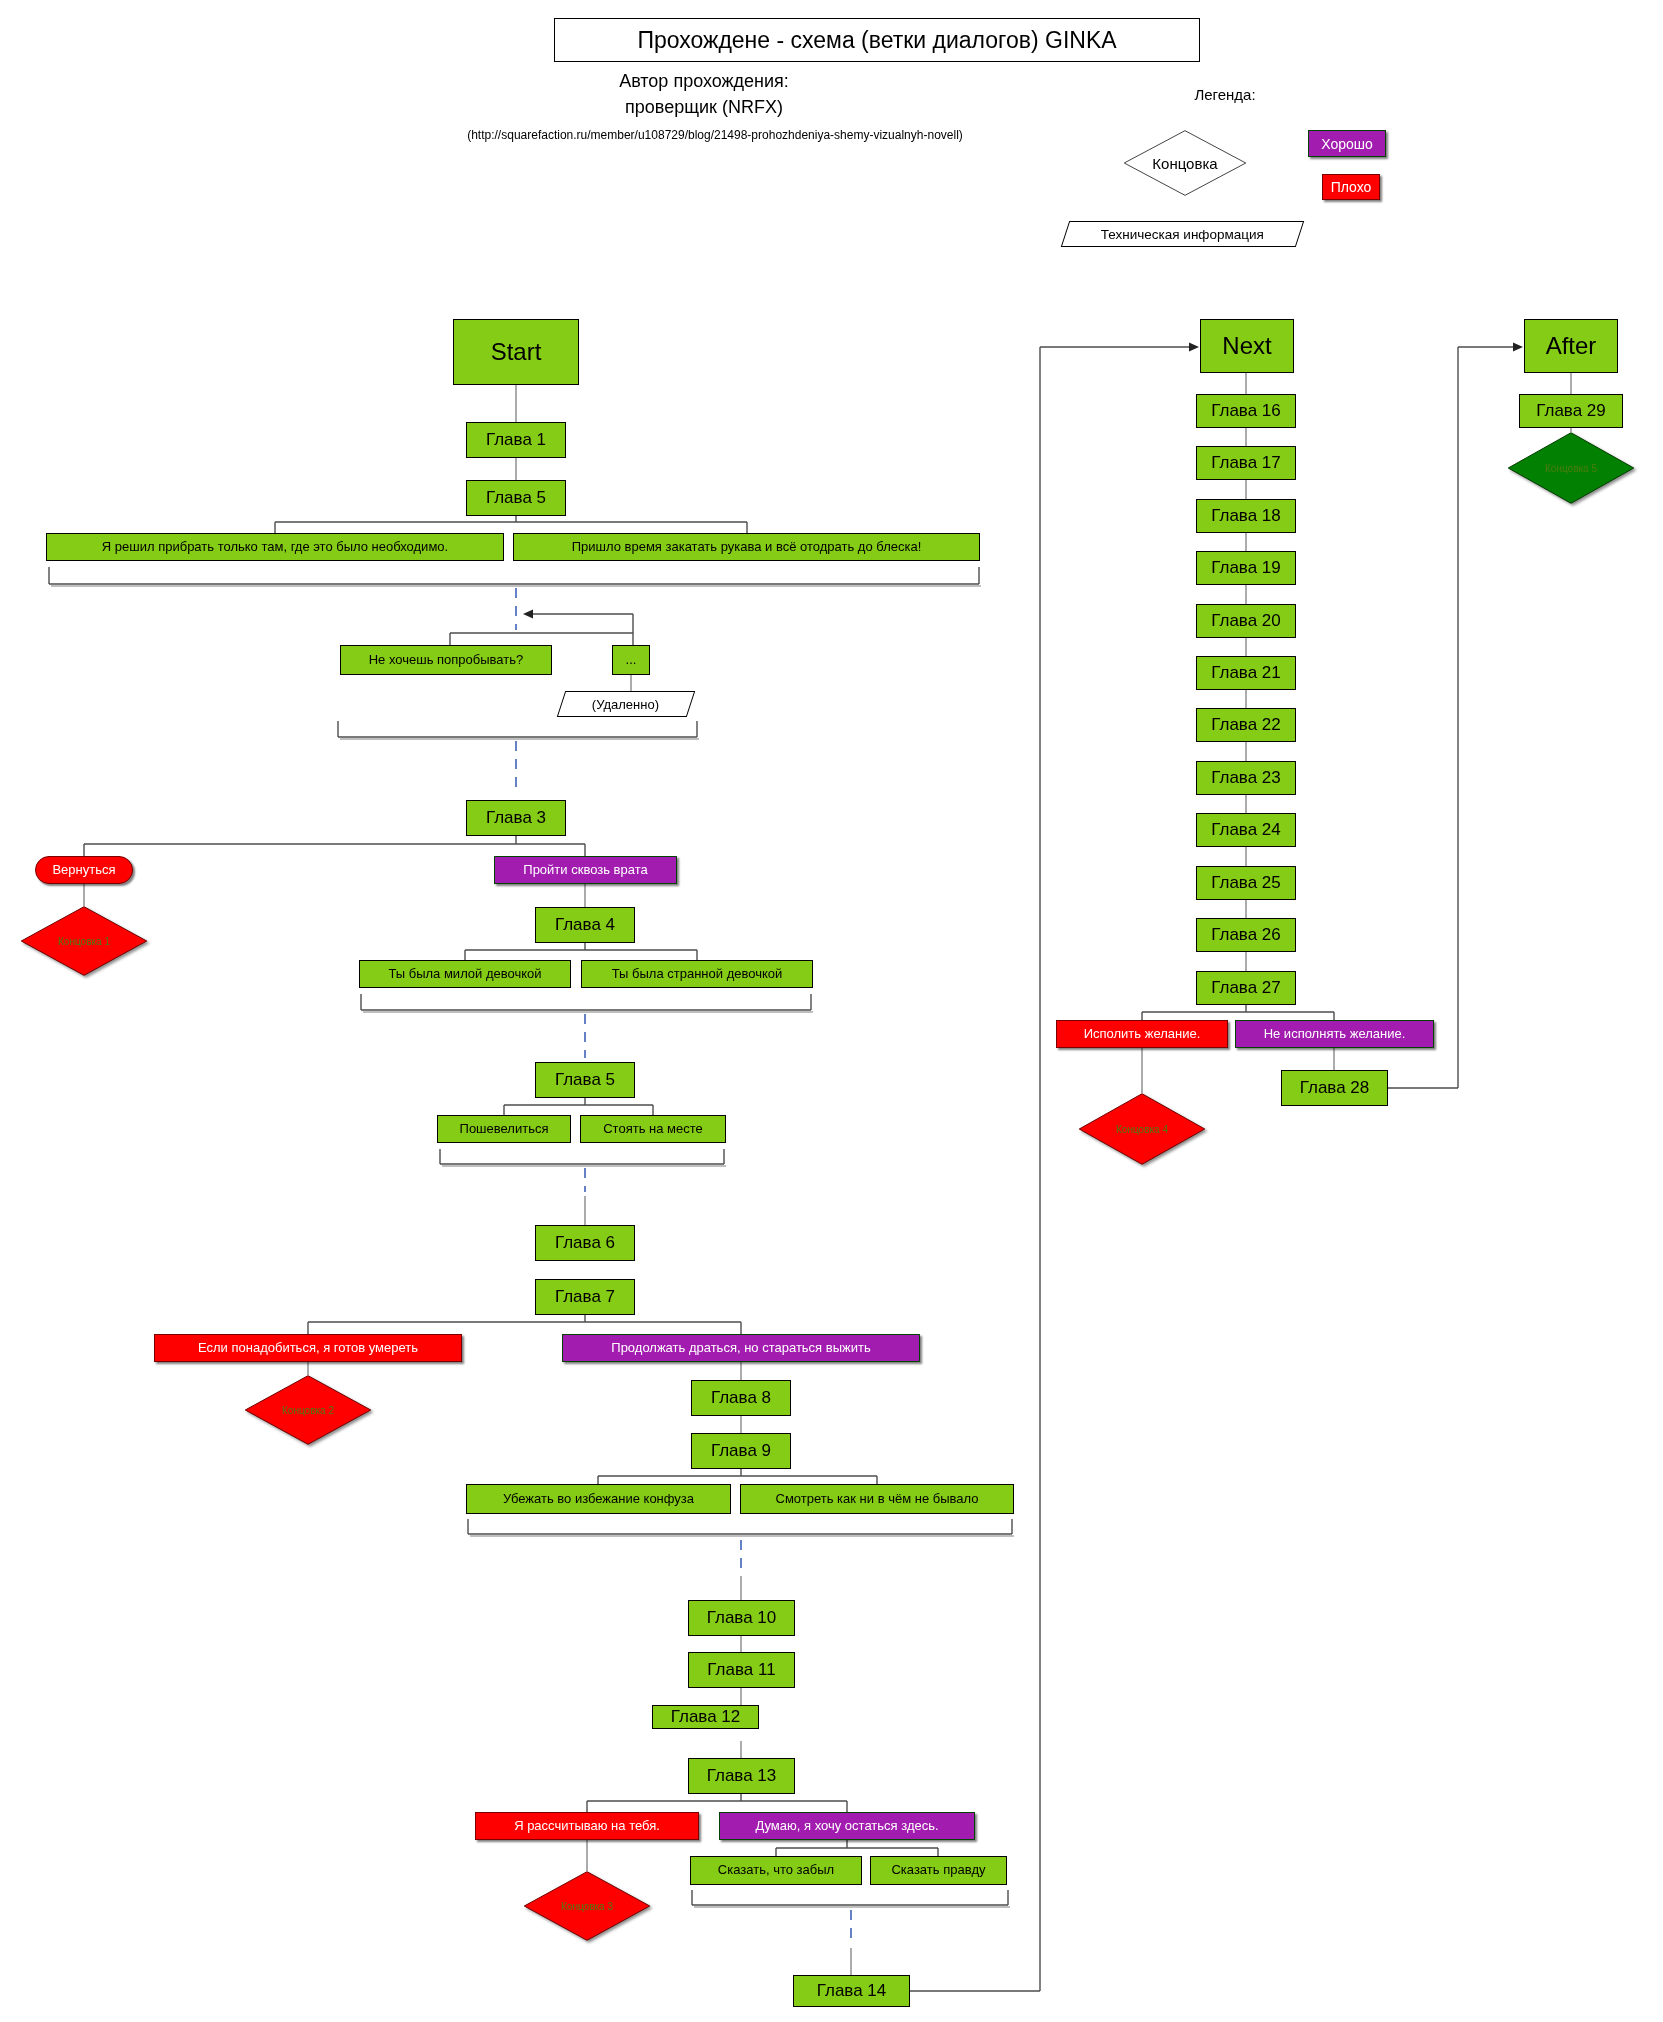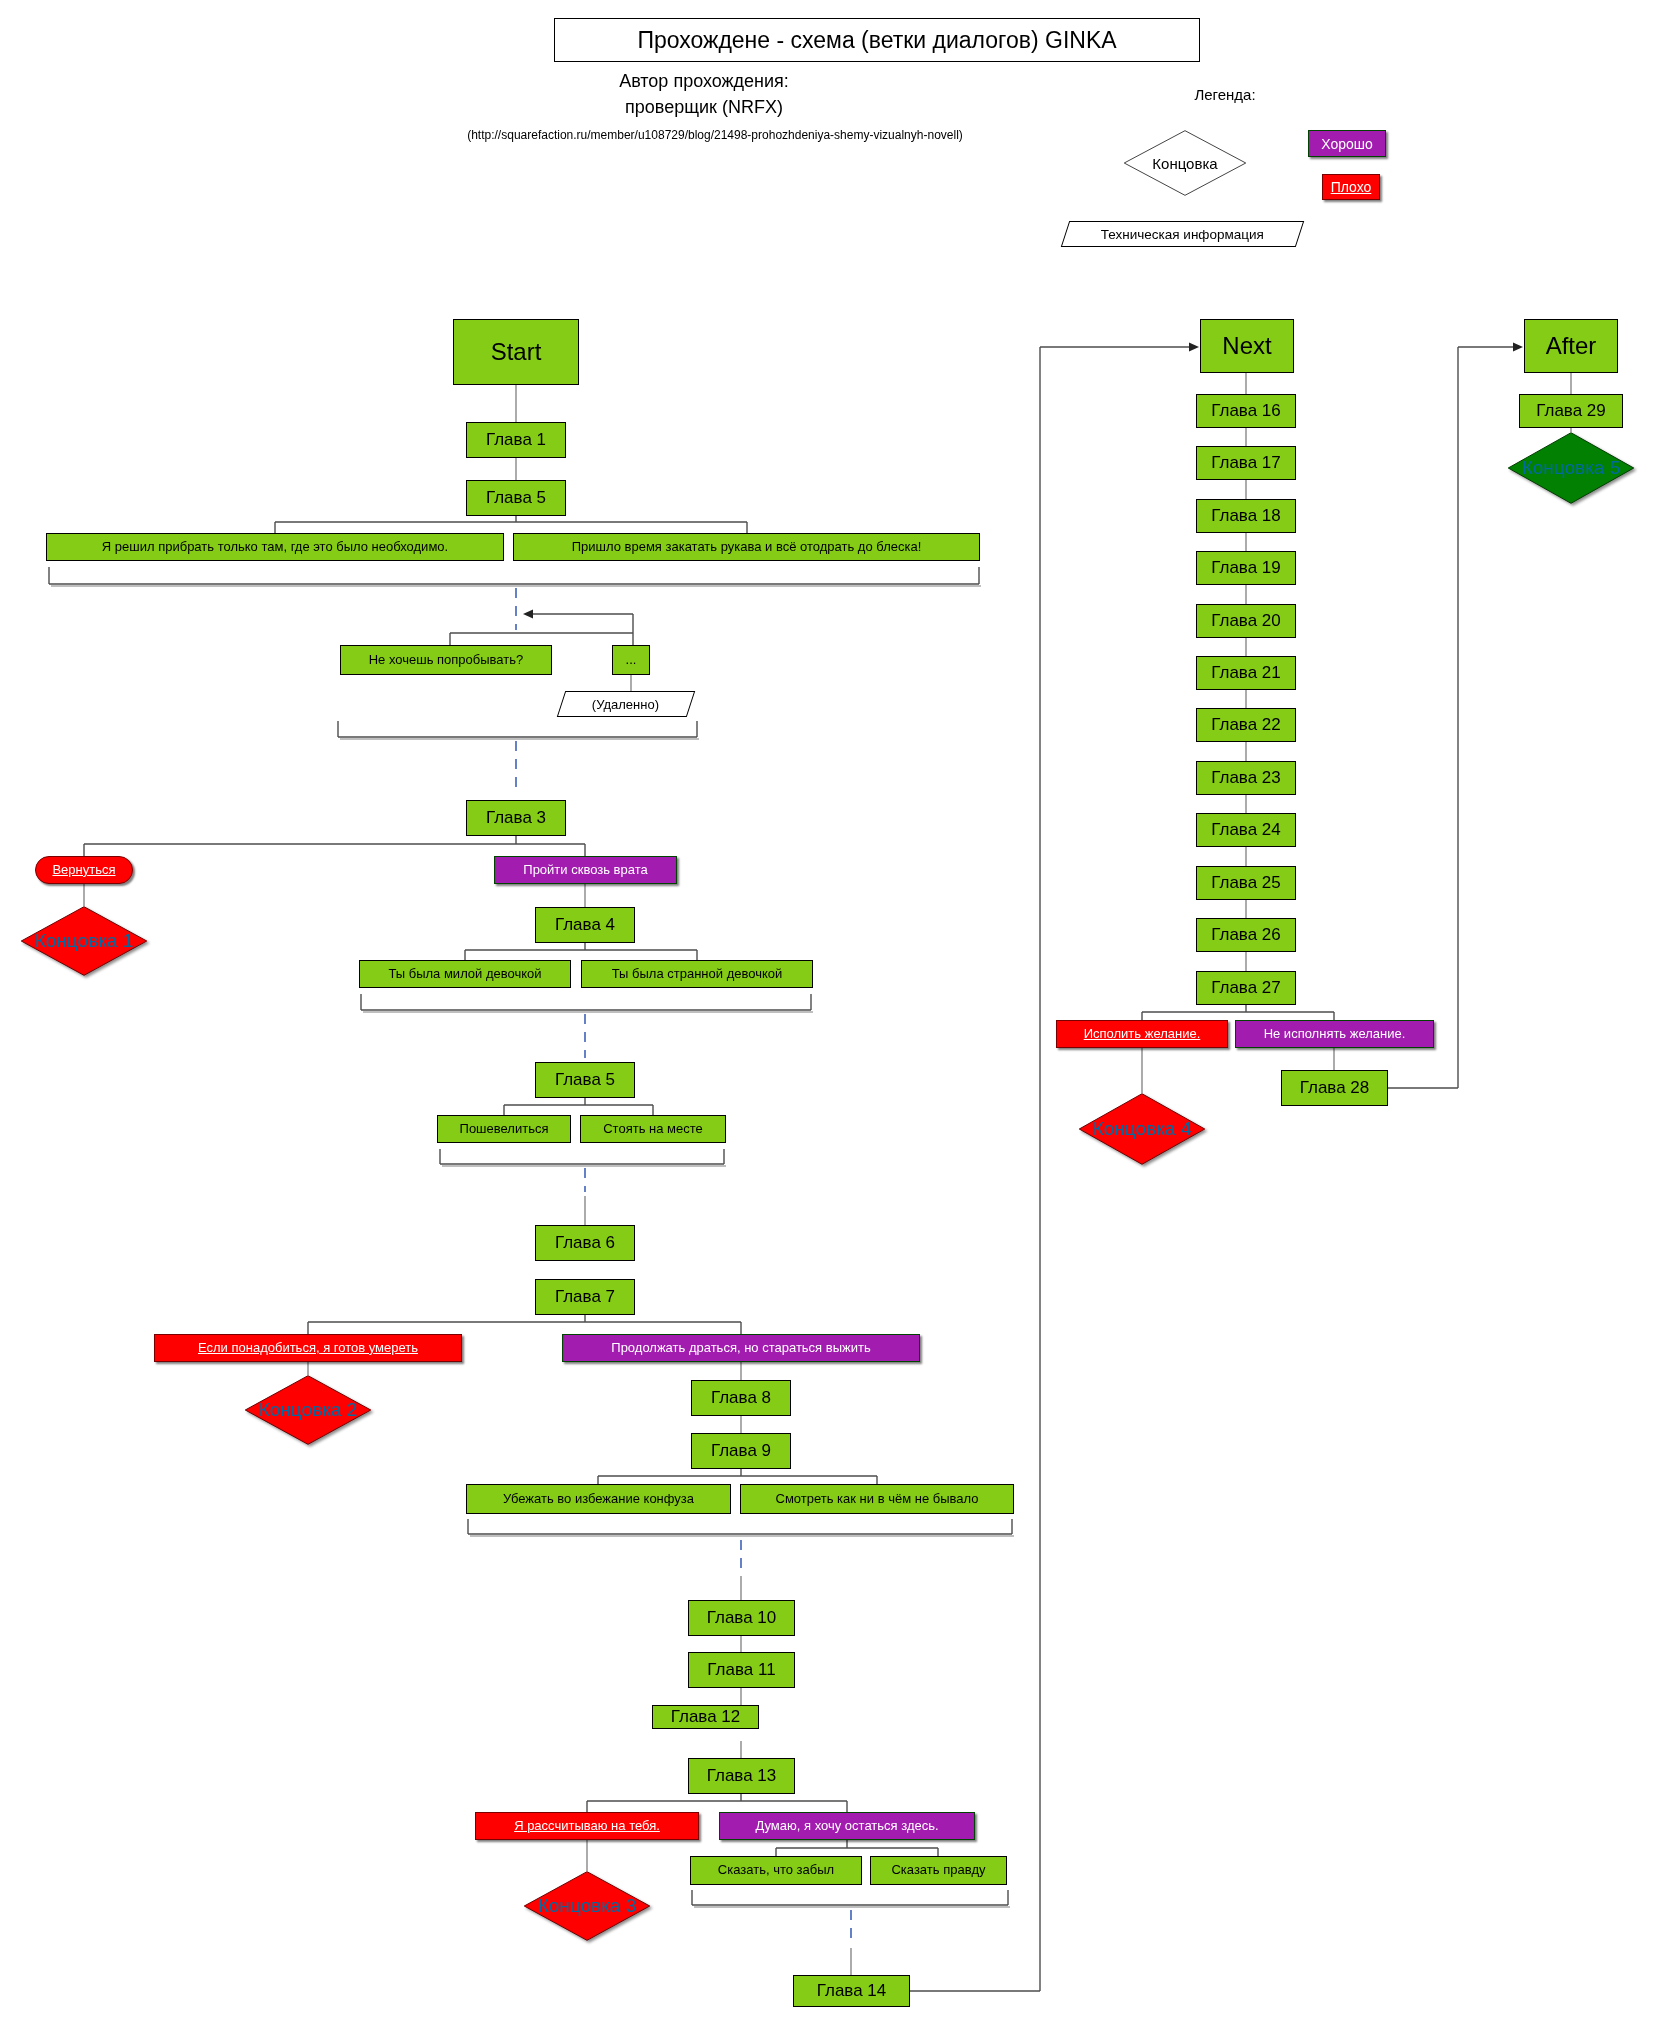--- a/index.html
+++ b/index.html
@@ -6,25 +6,25 @@
   #canvas{position:relative;width:1663px;height:2022px;background:#fff;overflow:hidden;
           font-family:"Liberation Sans",sans-serif;color:#000;}
   #wires{position:absolute;left:0;top:0;z-index:0;}
   #nodes{position:absolute;left:0;top:0;width:100%;height:100%;z-index:1;}
 
   .node{position:absolute;box-sizing:border-box;background:#84cc16;border:1px solid #000;
         display:flex;align-items:center;justify-content:center;text-align:center;line-height:1.1;}
   .terminal{font-size:24px;}
   .chapter{font-size:17px;}
   .choice{font-size:13px;}
-  .red{background:#fe0000;color:#fff;border-color:#7a0000;box-shadow:2px 2px 2px rgba(0,0,0,.5);text-decoration:underline;}
+  .red{background:#fe0000;color:#fff;border-color:#7a0000;box-shadow:2px 2px 2px rgba(0,0,0,.5);}
   .green{background:#a21caf;color:#fff;border-color:#014401;box-shadow:2px 2px 2px rgba(0,0,0,.5);}
 
   .diamond{position:absolute;display:flex;align-items:center;justify-content:center;
-           text-align:center;font-size:19px;color:#0369a1;
+           text-align:center;font-size:10px;color:#4d7c0f;
            filter:drop-shadow(2px 2px 1.5px rgba(0,0,0,.45));}
   .diamond svg{position:absolute;left:0;top:0;width:100%;height:100%;}
   .diamond span{position:relative;z-index:1;}
   .dred  polygon{fill:#fe0000;stroke:#6e0000;}
   .dgreen polygon{fill:#028002;stroke:#013c01;}
   .dwhite polygon{fill:#ffffff;stroke:#444;}
   .dwhite{color:#000;font-size:15px;filter:none;}
 
   .para{position:absolute;box-sizing:border-box;background:#fff;border:1px solid #000;
         transform:skewX(-18deg);display:flex;align-items:center;justify-content:center;

